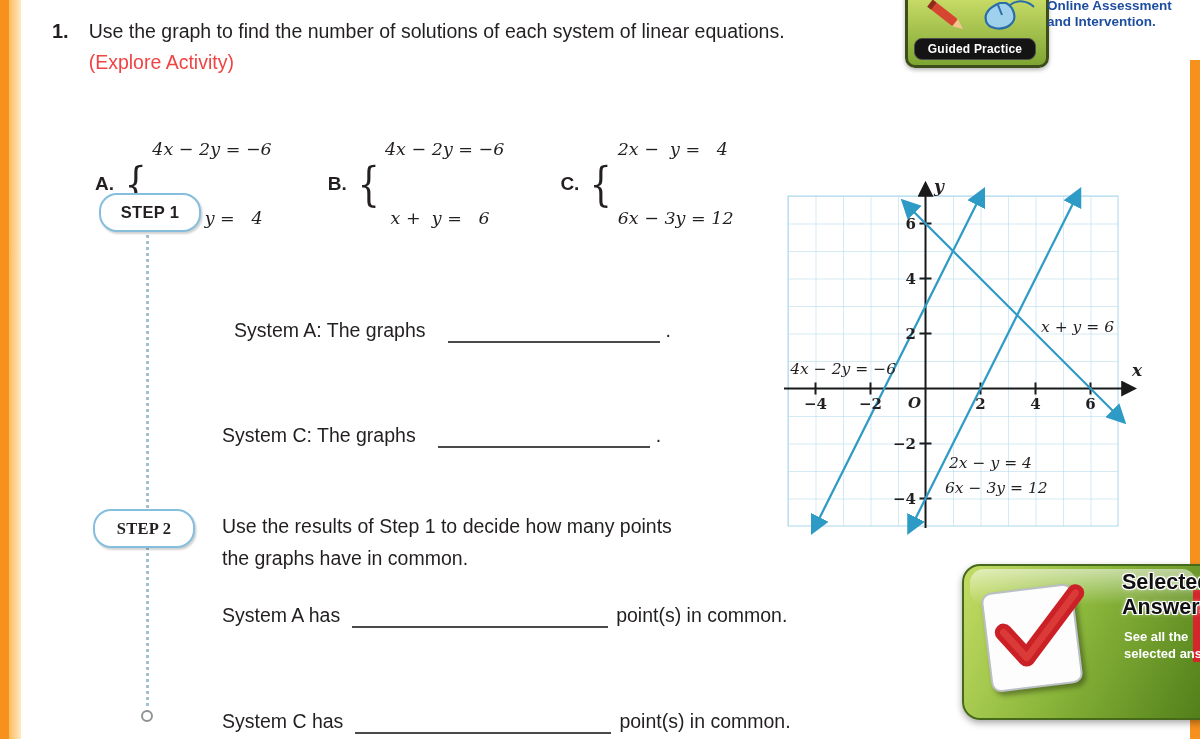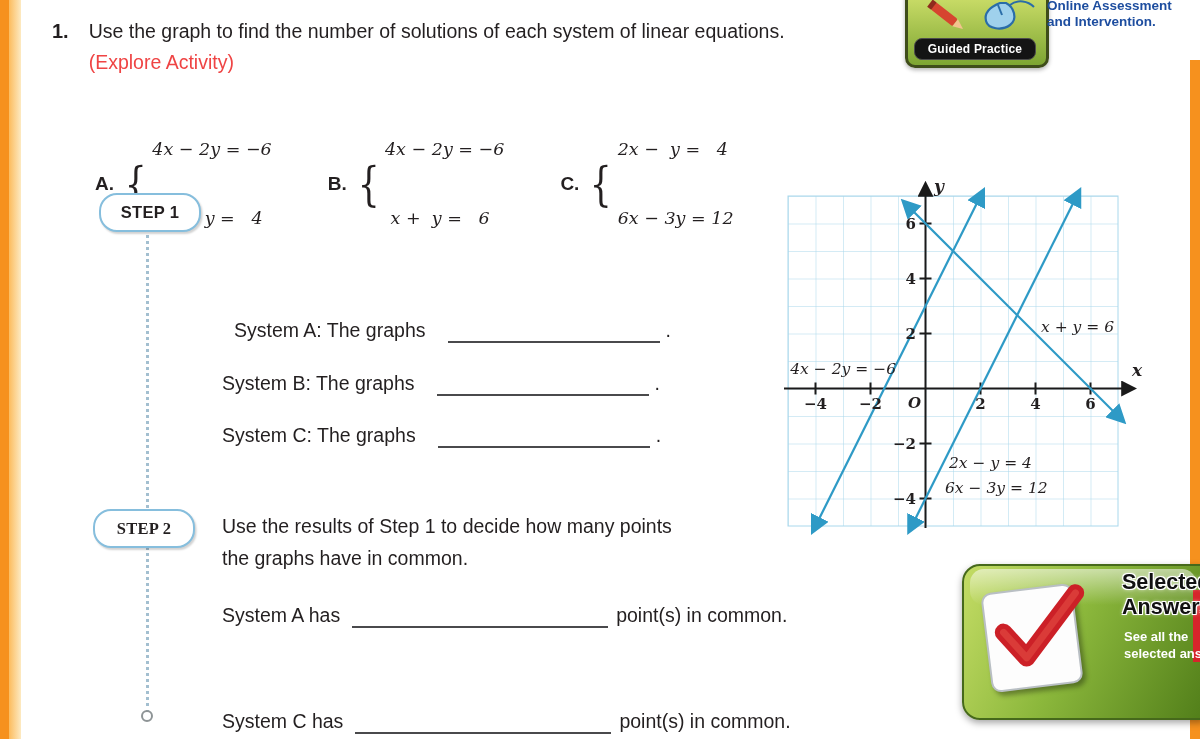--- a/index.html
+++ b/index.html
@@ -130,23 +130,20 @@
   </div>
 
   <div class="dotline"></div>
   <div class="endcircle"></div>
 
   <div class="step-oval oval-step1">STEP 1</div>
 
   <div class="fill-row row-a1">
     <span>System A: The graphs</span><span class="blank blank-s1"></span><span>.</span>
   </div>
-  <div class="fill-row row-b1">
-    <span>System B: The graphs</span><span class="blank blank-s1"></span><span>.</span>
-  </div>
   <div class="fill-row row-c1">
     <span>System C: The graphs</span><span class="blank blank-s1"></span><span>.</span>
   </div>
 
   <div class="step-oval oval-step2">STEP 2</div>
   <div class="step-text step2-text">Use the results of Step 1 to decide how many points the graphs have in common.</div>
 
   <div class="fill-row row-a2">
     <span>System A has</span><span class="blank blank-s2"></span><span>point(s) in common.</span>
   </div>

